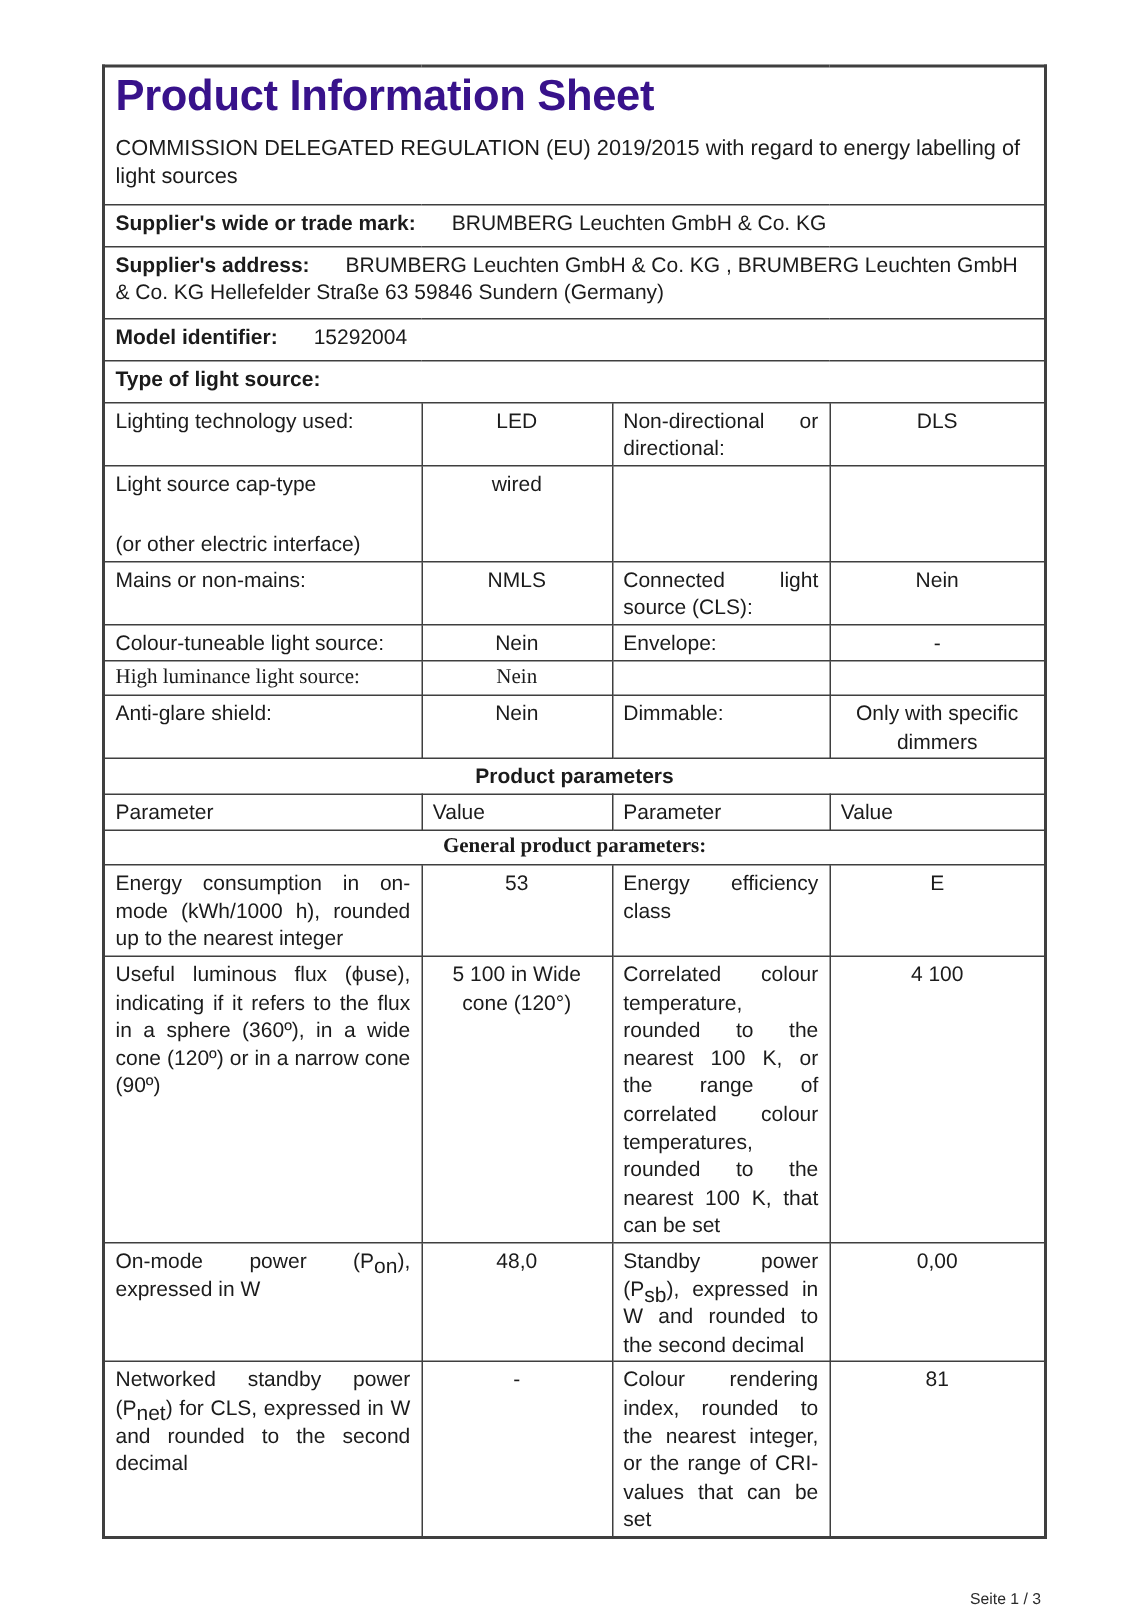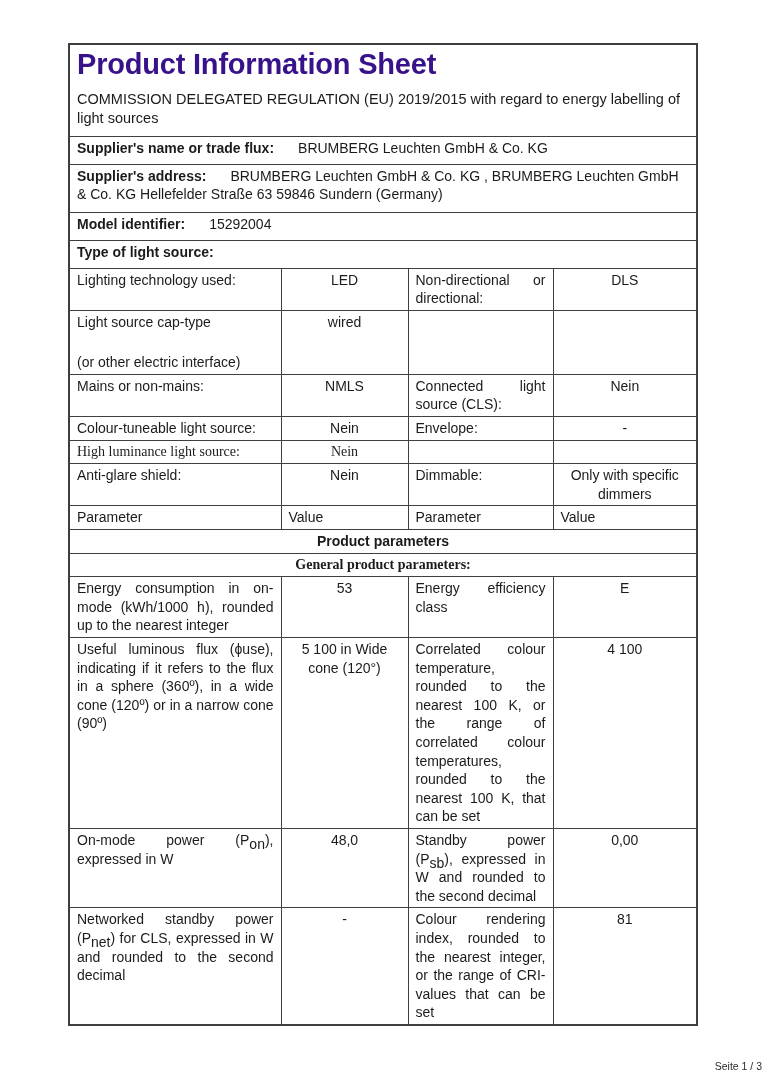--- a/index.html
+++ b/index.html
@@ -9,21 +9,21 @@
     width: 764px;
     height: 1080px;
     font-family: "Liberation Sans", sans-serif;
     color: #1b1b1b;
     -webkit-font-smoothing: antialiased;
   }
   .sheet {
     position: absolute;
     left: 68px;
     top: 43px;
-    width: 696px;
+    width: 628px;
   }
   table.doc {
     border-collapse: collapse;
     table-layout: fixed;
     width: 628px;
     border: 2px solid #3f3f3f;
   }
   table.doc td {
     border: 1px solid #3f3f3f;
     vertical-align: top;
@@ -91,21 +91,21 @@
     <tbody>
         <tr class="rh-title">
       <td colspan="4" class="title-cell">
         <h1 class="doc-title">Product Information Sheet</h1>
         <p class="doc-subtitle">COMMISSION DELEGATED REGULATION (EU) 2019/2015 with regard to energy labelling of light sources</p>
       </td>
     </tr>
 
     <tr class="rh28">
       <td colspan="4">
-        <span class="lbl">Supplier's name or trade flux:</span><span class="lblval">BRUMBERG Leuchten GmbH &amp; Co. KG</span>
+        <span class="lbl">Supplier's wide or trade mark:</span><span class="lblval">BRUMBERG Leuchten GmbH &amp; Co. KG</span>
       </td>
     </tr>
 
     <tr class="rh48">
       <td colspan="4">
         <span class="lbl">Supplier's address:</span><span class="lblval">BRUMBERG Leuchten GmbH &amp; Co. KG , BRUMBERG Leuchten GmbH &amp; Co. KG Hellefelder Straße 63 59846 Sundern (Germany)</span>
       </td>
     </tr>
 
     <tr class="rh28">
@@ -159,28 +159,28 @@
     </tr>
 
     <tr class="rh40">
       <td class="param">Anti-glare shield:</td>
       <td class="val">Nein</td>
       <td class="param">Dimmable:</td>
       <td class="val">Only with specific dimmers</td>
     </tr>
 
     <tr class="rh22">
+      <td colspan="4" class="sec-hdr">Product parameters</td>
+    </tr>
+
+    <tr class="rh22">
       <td>Parameter</td>
       <td>Value</td>
       <td>Parameter</td>
       <td>Value</td>
-    </tr>
-
-    <tr class="rh22">
-      <td colspan="4" class="sec-hdr">Product parameters</td>
     </tr>
 
     <tr class="rh21">
       <td colspan="4" class="sec-hdr">General product parameters:</td>
     </tr>
 
     <tr class="rh58">
       <td class="param"><span>Energy consumption in on-mode (kWh/1000 h), rounded up to the nearest integer</span><sub></sub><span></span></td>
       <td class="val">53</td>
       <td class="param"><span>Energy efficiency class</span><sub></sub><span></span></td>

